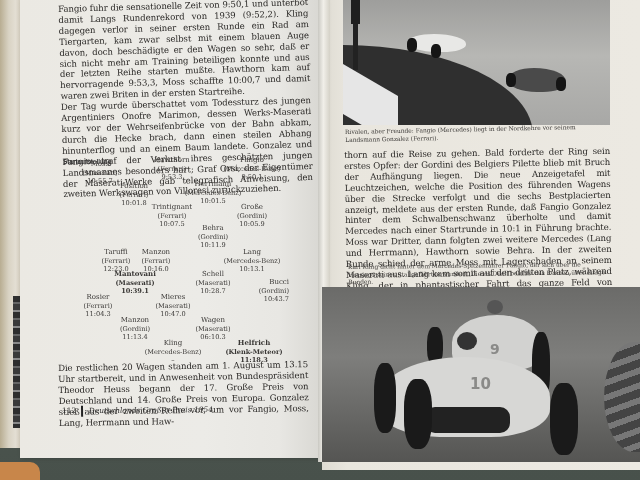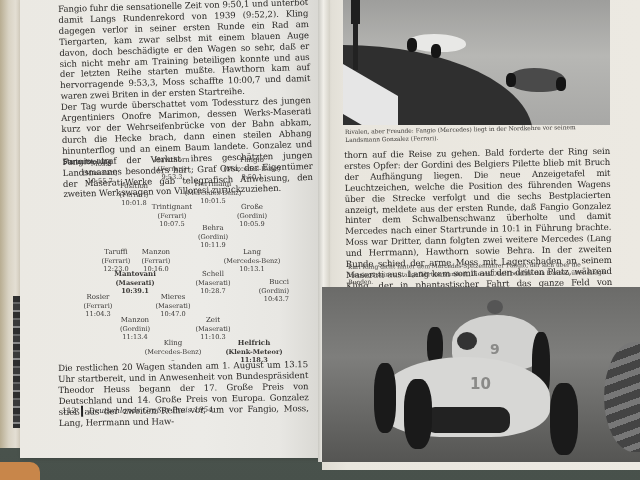--- a/index.html
+++ b/index.html
@@ -73,21 +73,21 @@
   <div class="driver" style="left:213px;top:224px;"><span class="dn">Behra</span><span>(Gordini)</span><br><span>10:11.9</span></div>
   <div class="driver" style="left:116px;top:248px;"><span class="dn">Taruffi</span><span>(Ferrari)</span><br><span>12:23.0</span></div>
   <div class="driver" style="left:156px;top:248px;"><span class="dn">Manzon</span><span>(Ferrari)</span><br><span>10:16.0</span></div>
   <div class="driver" style="left:252px;top:248px;"><span class="dn">Lang</span><span>(Mercedes-Benz)</span><br><span>10:13.1</span></div>
   <div class="driver" style="left:135px;top:270px;font-weight:bold;"><span class="dn">Mantovani</span><span>(Maserati)</span><br><span>10:39.1</span></div>
   <div class="driver" style="left:213px;top:270px;"><span class="dn">Schell</span><span>(Maserati)</span><br><span>10:28.7</span></div>
   <div class="driver" style="left:98px;top:293px;"><span class="dn">Rosier</span><span>(Ferrari)</span><br><span>11:04.3</span></div>
   <div class="driver" style="left:173px;top:293px;"><span class="dn">Mieres</span><span>(Maserati)</span><br><span>10:47.0</span></div>
   <div class="driver" style="left:253px;top:278px;text-align:right;"><span class="dn">Bucci</span><span>(Gordini)</span><br><span>10:43.7</span></div>
   <div class="driver" style="left:135px;top:316px;"><span class="dn">Manzon</span><span>(Gordini)</span><br><span>11:13.4</span></div>
-  <div class="driver" style="left:213px;top:316px;"><span class="dn">Zeit</span><span>(Maserati)</span><br><span>11:10.3</span></div>
+  <div class="driver" style="left:213px;top:316px;"><span class="dn">Wagen</span><span>(Maserati)</span><br><span>06:10.3</span></div>
   <div class="driver" style="left:173px;top:339px;"><span class="dn">Kling</span><span>(Mercedes-Benz)</span><br><span>–</span></div>
   <div class="driver" style="left:254px;top:339px;font-weight:bold;"><span class="dn">Helfrich</span><span>(Klenk-Meteor)</span><br><span>11:18.3</span></div>
 </div>
 
 <div class="body-text lt-block2">
   <p>Die restlichen 20 Wagen standen am 1. August um 13.15 Uhr startbereit, und in Anwesenheit von Bundespräsident Theodor Heuss begann der 17. Große Preis von Deutschland und 14. Große Preis von Europa. Gonzalez stieß aus der zweiten Reihe vor, um vor Fangio, Moss, Lang, Herrmann und Haw-</p>
 </div>
 
 <div class="footer">
   <span class="pnum">112</span><span class="bar"></span><span class="running">Deutschlands Großer Preis 1954</span>

